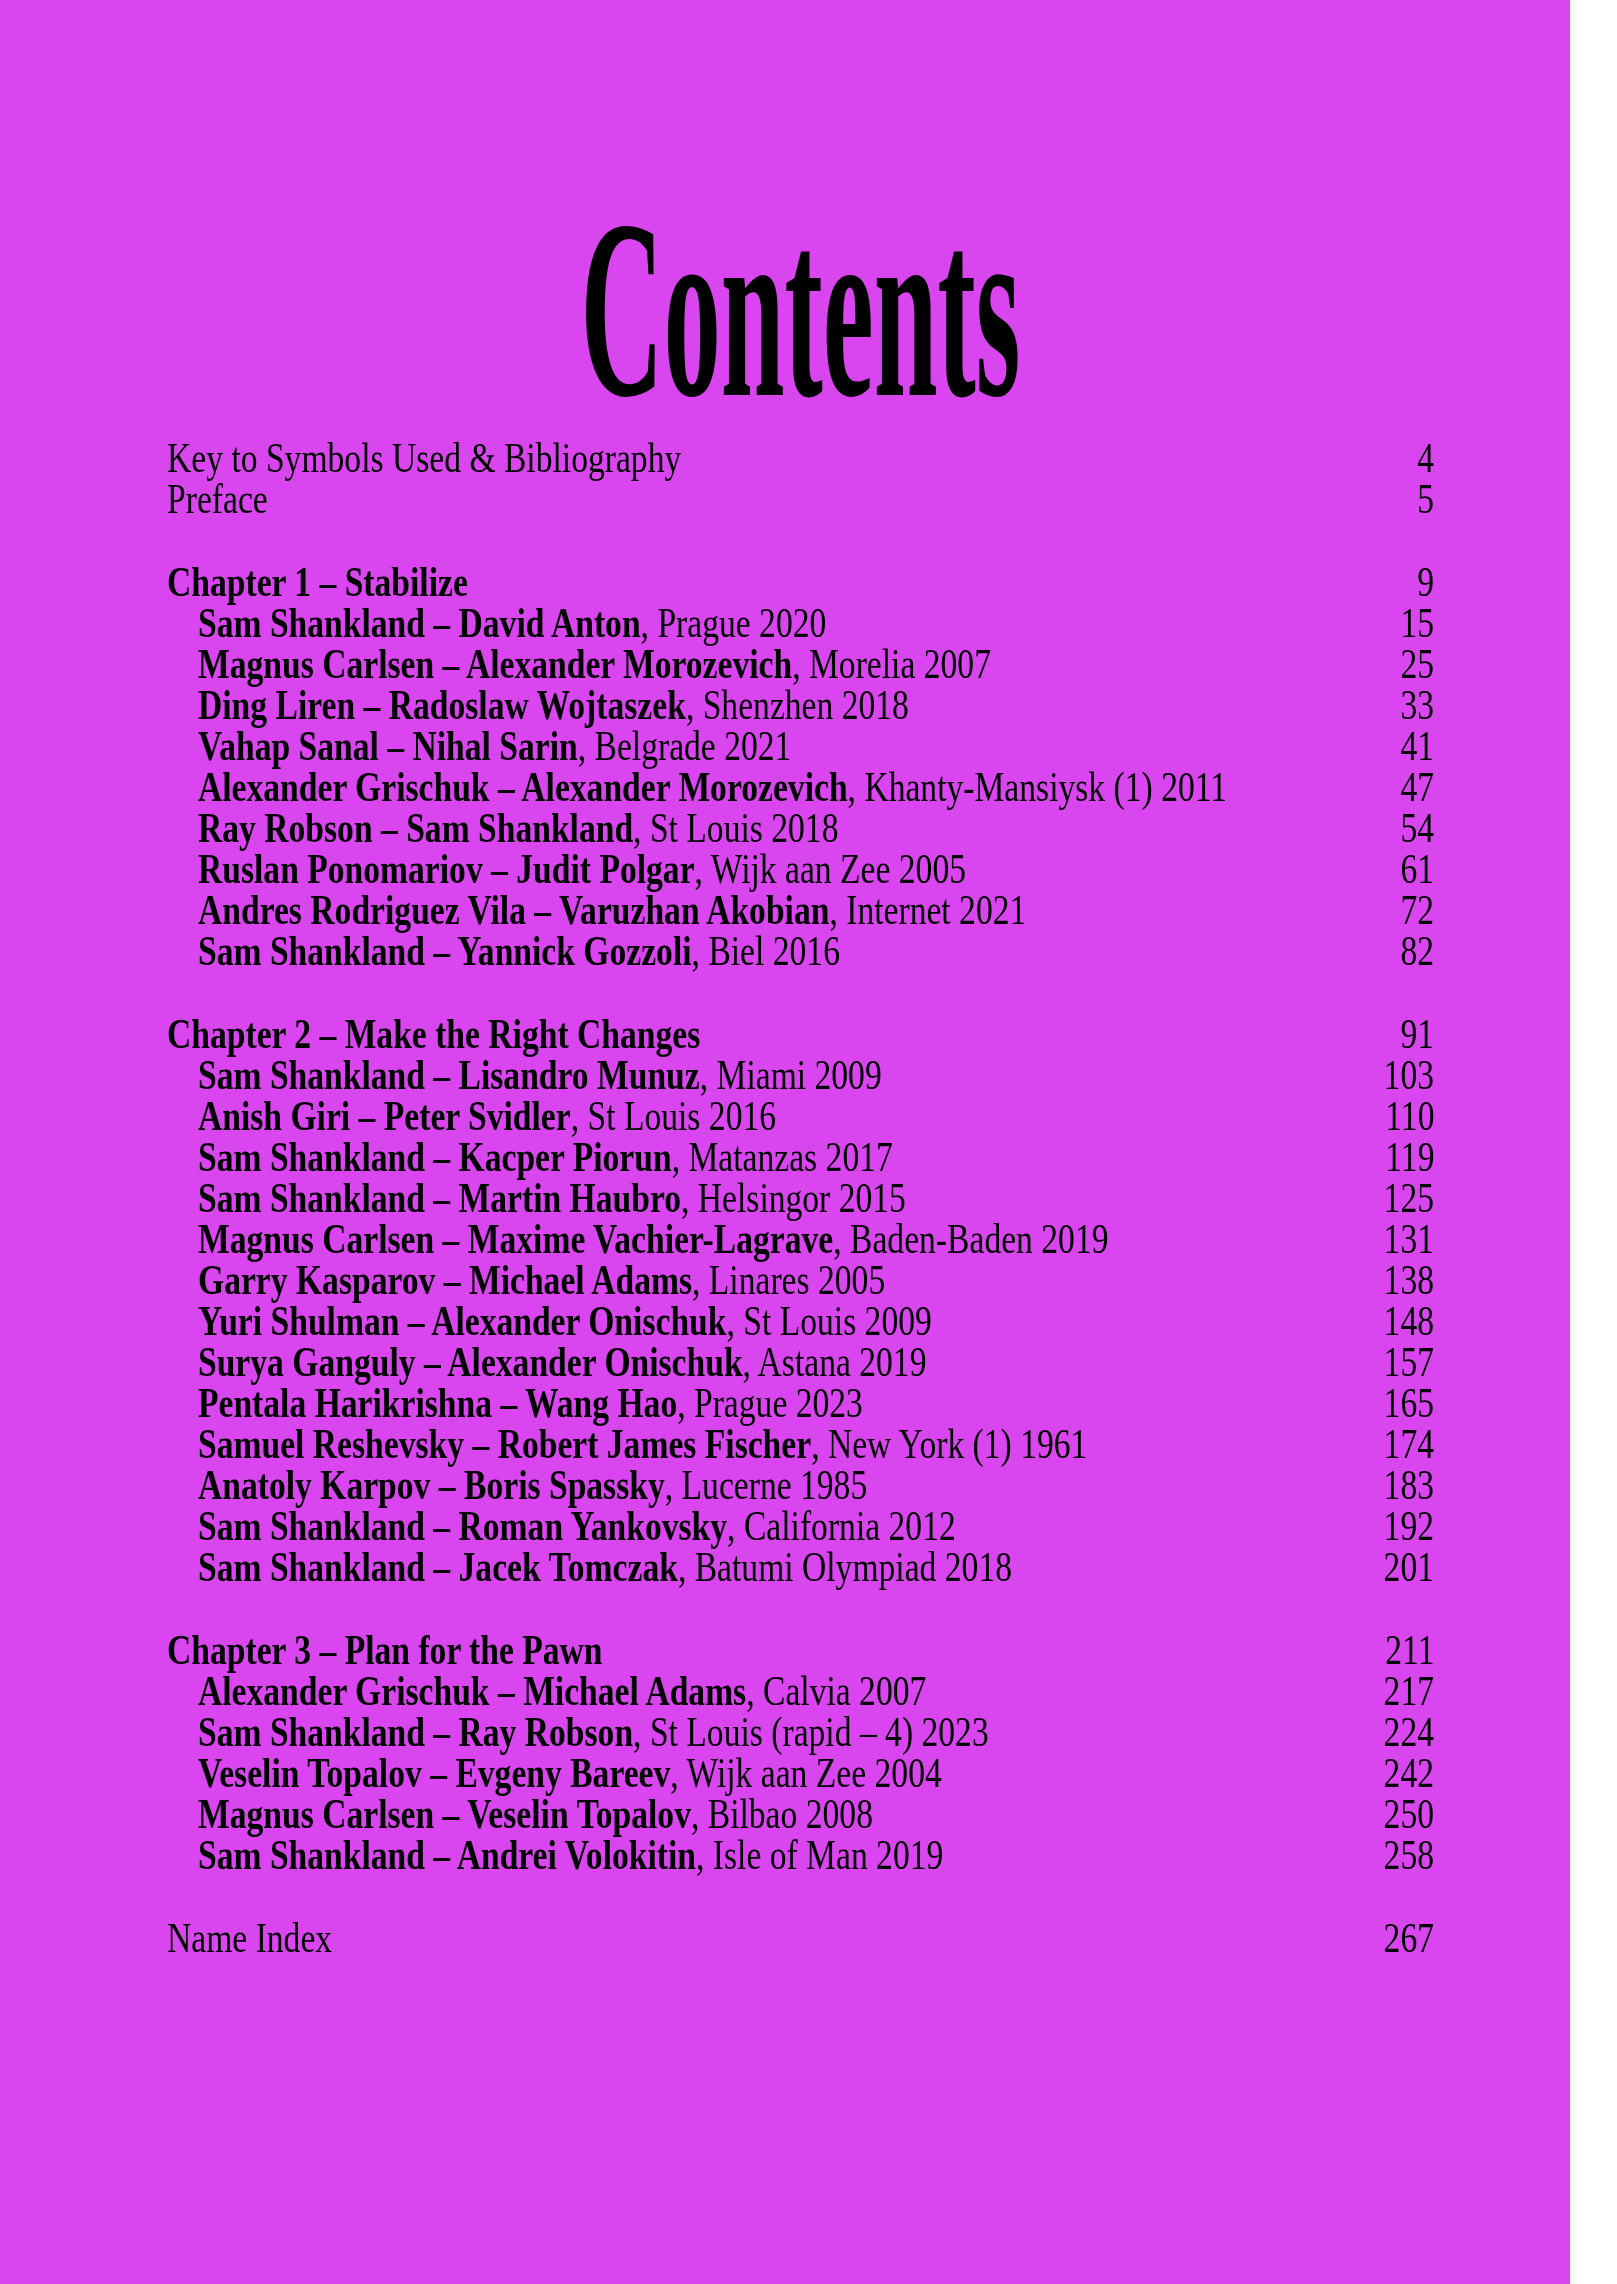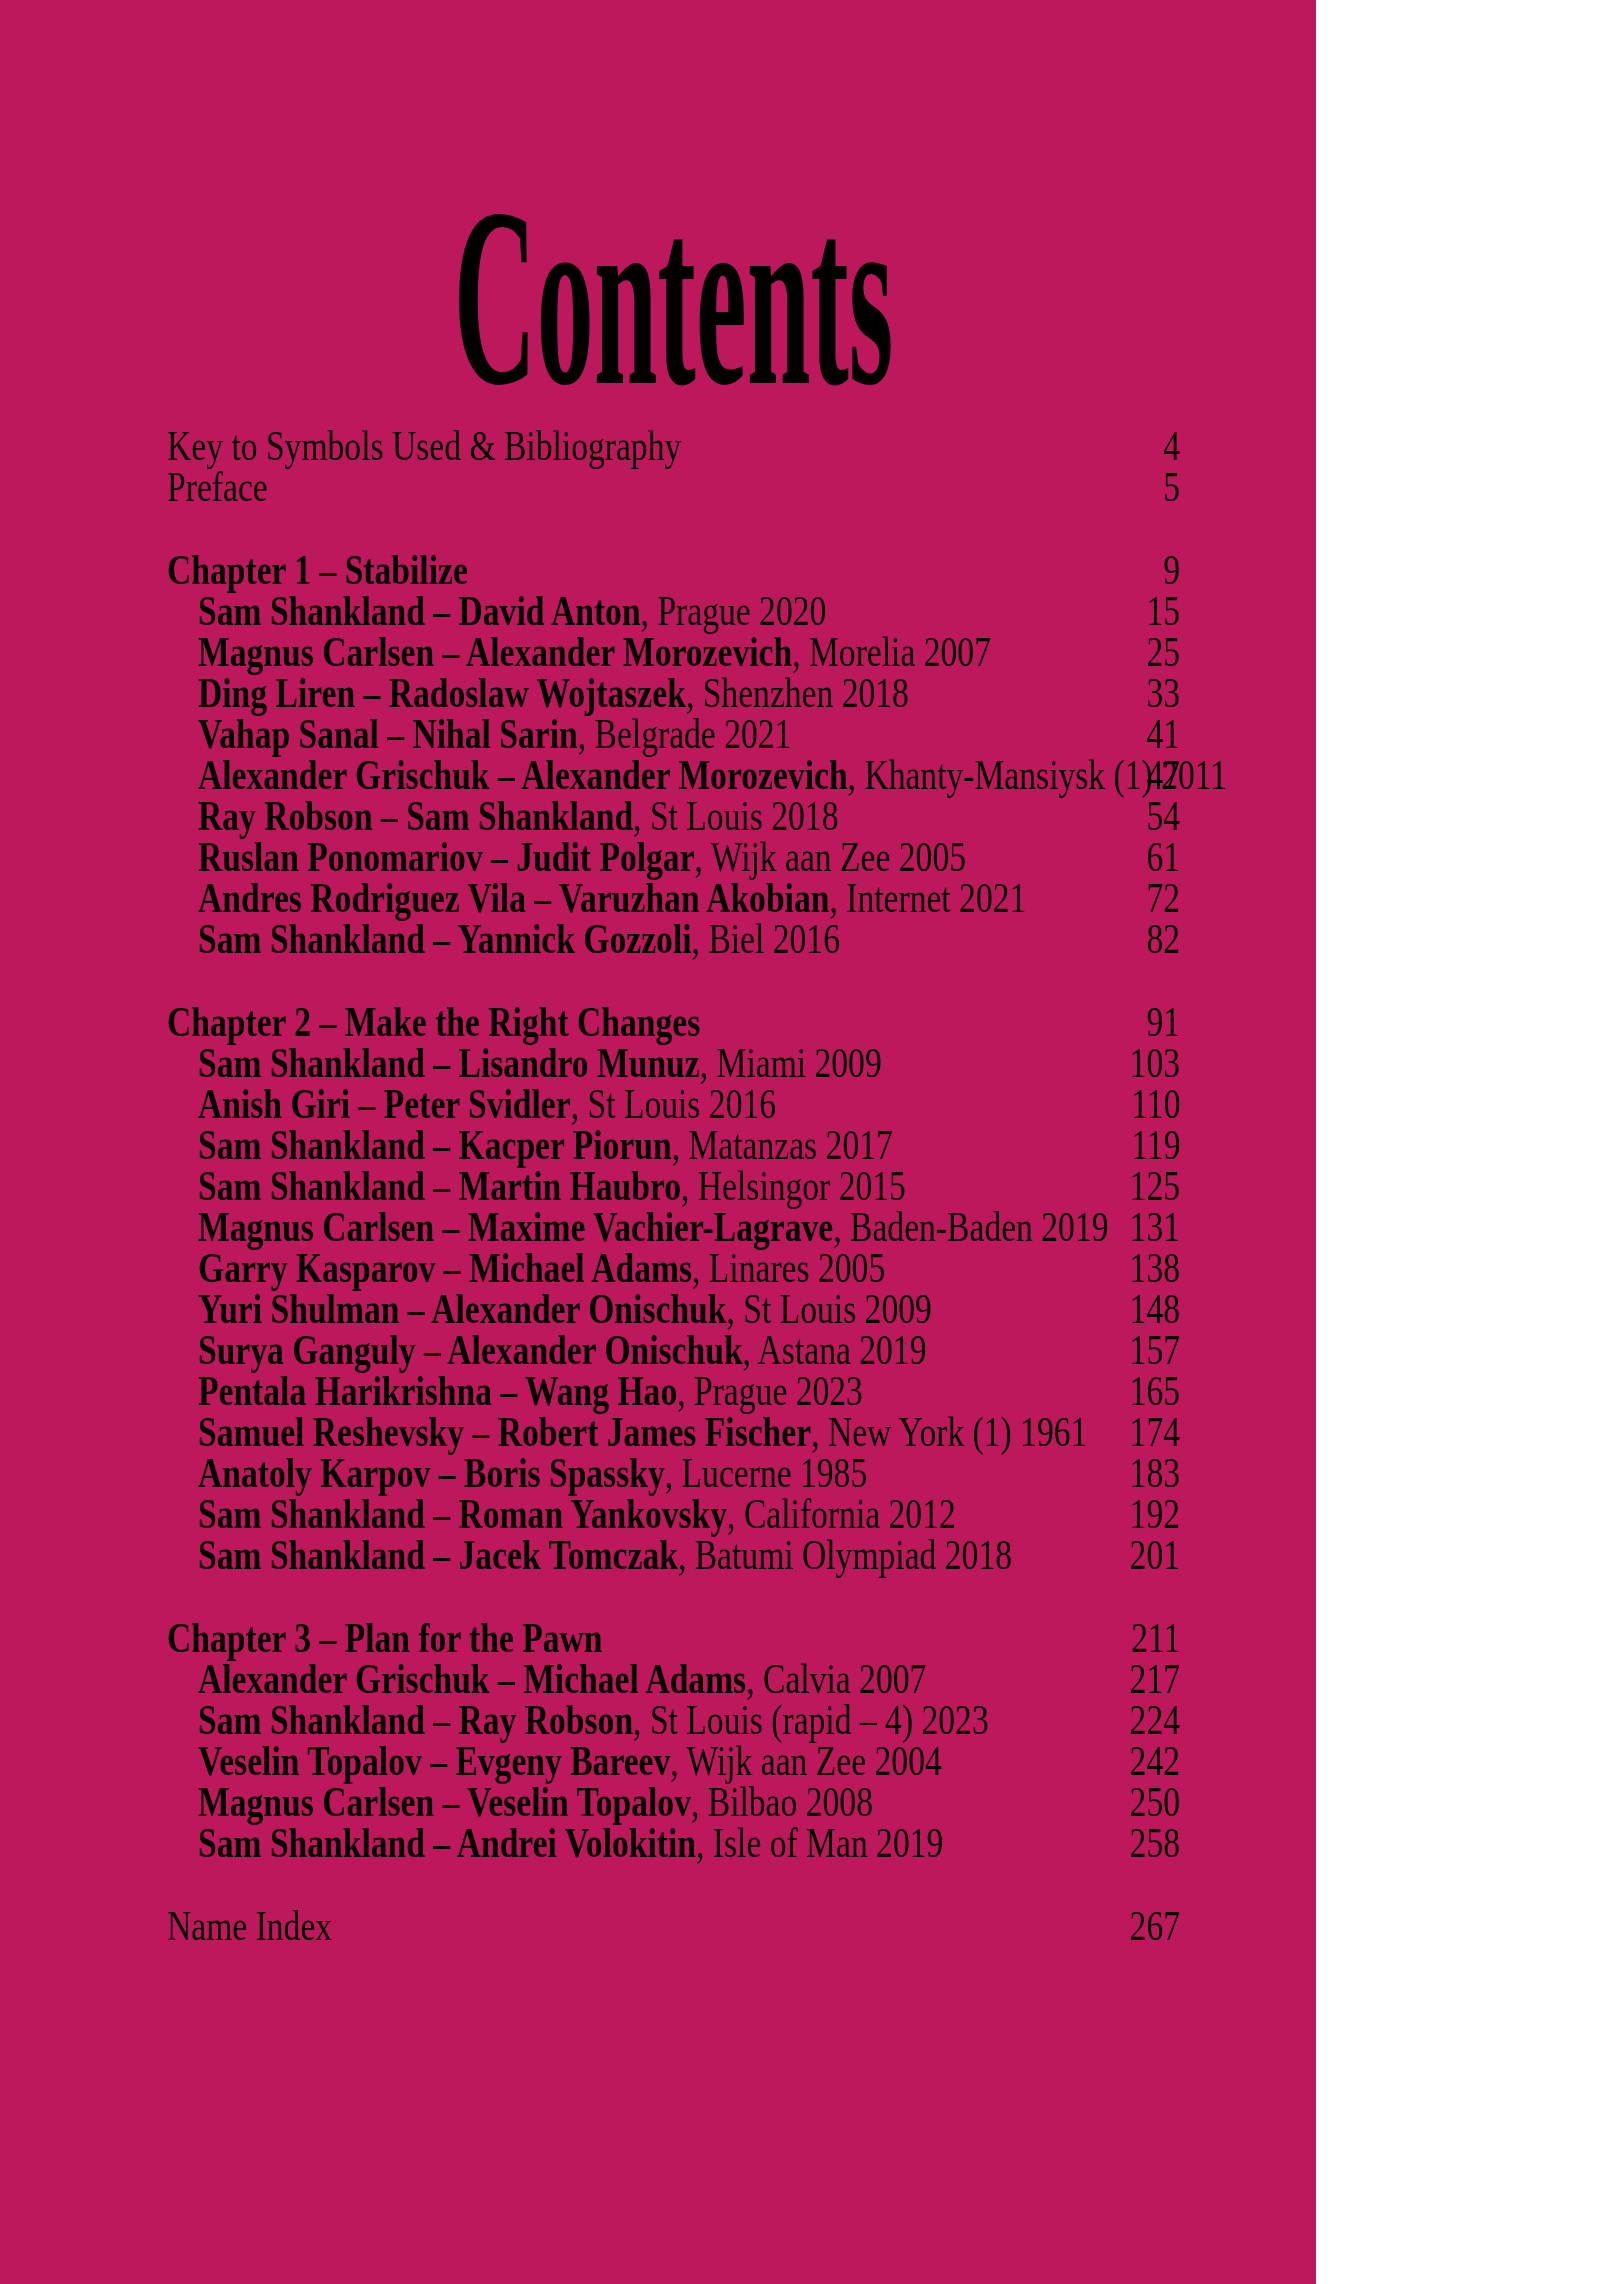--- a/index.html
+++ b/index.html
@@ -9,24 +9,24 @@
   }
   body {
     width: 1618px;
     height: 2284px;
     font-family: "Liberation Serif", serif;
     color: #000000;
   }
   .page {
     position: relative;
     box-sizing: border-box;
-    width: 1316px;
+    width: 1570px;
     height: 2284px;
-    padding: 4px 136px 0 167px;
-    background: #be185d;
+    padding: 16px 136px 0 167px;
+    background: #d946ef;
     overflow: hidden;
   }
   .title {
     margin: 166px 0 0 0;
     font-size: 255px;
     line-height: 255px;
     font-weight: bold;
     text-align: center;
     transform: scaleX(0.45);
     transform-origin: 50% 50%;

